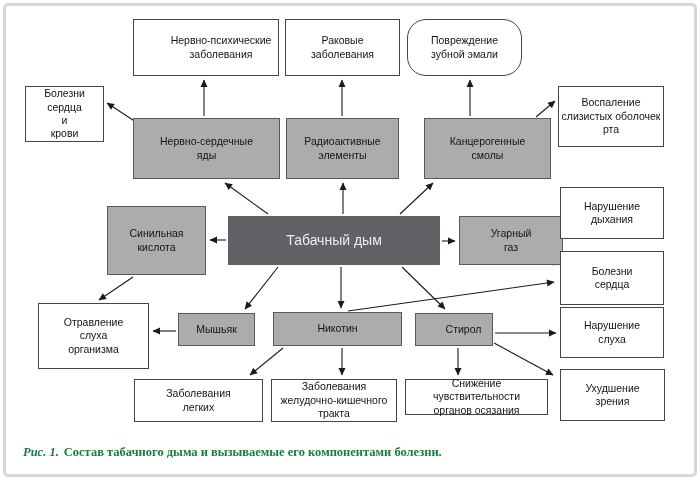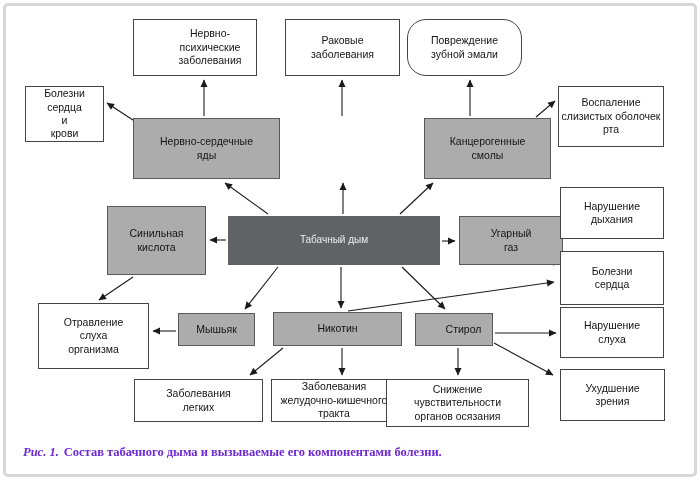--- a/index.html
+++ b/index.html
@@ -7,26 +7,26 @@
        font-family:"Liberation Sans","DejaVu Sans",sans-serif;}
   .frame{position:absolute;inset:3px;border:3px solid var(--frame,#d7d7da);
          border-radius:5px;pointer-events:none;}
   #diagram{position:absolute;inset:0;}
   .node{position:absolute;box-sizing:border-box;display:flex;align-items:center;
         justify-content:center;text-align:center;white-space:pre-line;
         font-size:10.5px;line-height:1.28;color:#141414;padding:1px;}
   .node.white{background:var(--white_bg,#fff);border:1px solid var(--white_border,#454545);}
   .node.gray{background:var(--gray_bg,#ababab);border:1.5px solid var(--gray_border,#5a5a5a);}
   .node.dark{background:var(--dark_bg,#616366);border:1px solid var(--dark_bg,#616366);
-             color:var(--dark_text,#ededed);font-size:10px;}
+             color:var(--dark_text,#ededed);font-size:14px;}
   #arrows-svg{position:absolute;left:0;top:0;pointer-events:none;}
   #arrows-svg line{stroke:var(--line,#1a1a1a);stroke-width:1.1;}
   .caption{position:absolute;left:23px;top:445px;
            font-family:"Liberation Serif","DejaVu Serif",serif;
-           font-weight:bold;font-size:12.5px;color:#6d28d9;}
+           font-weight:bold;font-size:12.5px;color:#15803d;}
   .caption .lbl{font-style:italic;margin-right:5px;}
 </style>
 </head>
 <body>
 
 <div class="frame"></div>
 
 <div id="diagram">
   <svg id="arrows-svg" width="700" height="480">
     <defs>
@@ -53,30 +53,32 @@
       <line x1="133" y1="277" x2="99" y2="300" marker-end="url(#ah)"></line>
       <line x1="204" y1="116" x2="204" y2="80" marker-end="url(#ah)"></line>
       <line x1="136" y1="122" x2="107" y2="103" marker-end="url(#ah)"></line>
       <line x1="342" y1="116" x2="342" y2="80" marker-end="url(#ah)"></line>
       <line x1="470" y1="116" x2="470" y2="80" marker-end="url(#ah)"></line>
       <line x1="536" y1="117" x2="555" y2="101" marker-end="url(#ah)"></line>
     </svg>
 <div class="node dark" style="left: 228px; top: 216px; width: 212px; height: 49px;">Табачный дым</div>
     <div class="node gray" style="left: 133px; top: 118px; width: 147px; height: 61px;">Нервно-сердечные
 яды</div>
+    <div class="node gray" style="left: 286px; top: 118px; width: 113px; height: 61px;">Радиоактивные
+элементы</div>
     <div class="node gray" style="left: 408px; top: 118px; width: 127px; height: 61px; margin-left: 16px;">Канцерогенные
 смолы</div>
     <div class="node gray" style="left: 107px; top: 206px; width: 99px; height: 69px;">Синильная
 кислота</div>
     <div class="node gray" style="left: 459px; top: 216px; width: 104px; height: 49px;">Угарный
 газ</div>
     <div class="node gray" style="left: 178px; top: 313px; width: 77px; height: 33px;">Мышьяк</div>
     <div class="node gray" style="left: 273px; top: 312px; width: 129px; height: 34px;">Никотин</div>
     <div class="node gray" style="left: 415px; top: 313px; width: 78px; height: 33px; padding-left: 20px;">Стирол</div>
-    <div class="node white" style="left: 133px; top: 19px; width: 124px; height: 57px; padding-left: 31px;">Нервно-психические
+    <div class="node white" style="left: 133px; top: 19px; width: 146px; height: 57px; padding-left: 31px;">Нервно-психические
 заболевания</div>
     <div class="node white" style="left: 285px; top: 19px; width: 115px; height: 57px;">Раковые
 заболевания</div>
     <div class="node white" style="left: 407px; top: 19px; width: 115px; height: 57px; border-radius: 19px;">Повреждение
 зубной эмали</div>
     <div class="node white" style="left: 25px; top: 86px; width: 79px; height: 56px;">Болезни
 сердца
 и
 крови</div>
     <div class="node white" style="left: 558px; top: 86px; width: 106px; height: 61px;">Воспаление
@@ -91,18 +93,18 @@
     <div class="node white" style="left: 560px; top: 369px; width: 105px; height: 52px;">Ухудшение
 зрения</div>
     <div class="node white" style="left: 38px; top: 303px; width: 111px; height: 66px;">Отравление
 слуха
 организма</div>
     <div class="node white" style="left: 134px; top: 379px; width: 129px; height: 43px;">Заболевания
 легких</div>
     <div class="node white" style="left: 271px; top: 379px; width: 126px; height: 43px;">Заболевания
 желудочно-кишечного
 тракта</div>
-    <div class="node white" style="left: 386px; top: 379px; width: 143px; height: 48px;">Снижение
+    <div class="node white" style="left: 405px; top: 379px; width: 143px; height: 36px;">Снижение
 чувствительности
 органов осязания</div>
   </div>
 
 <div class="caption"><span class="lbl">Рис. 1.</span><span>Состав табачного дыма и вызываемые его компонентами болезни.</span></div>
 
 </body></html>

